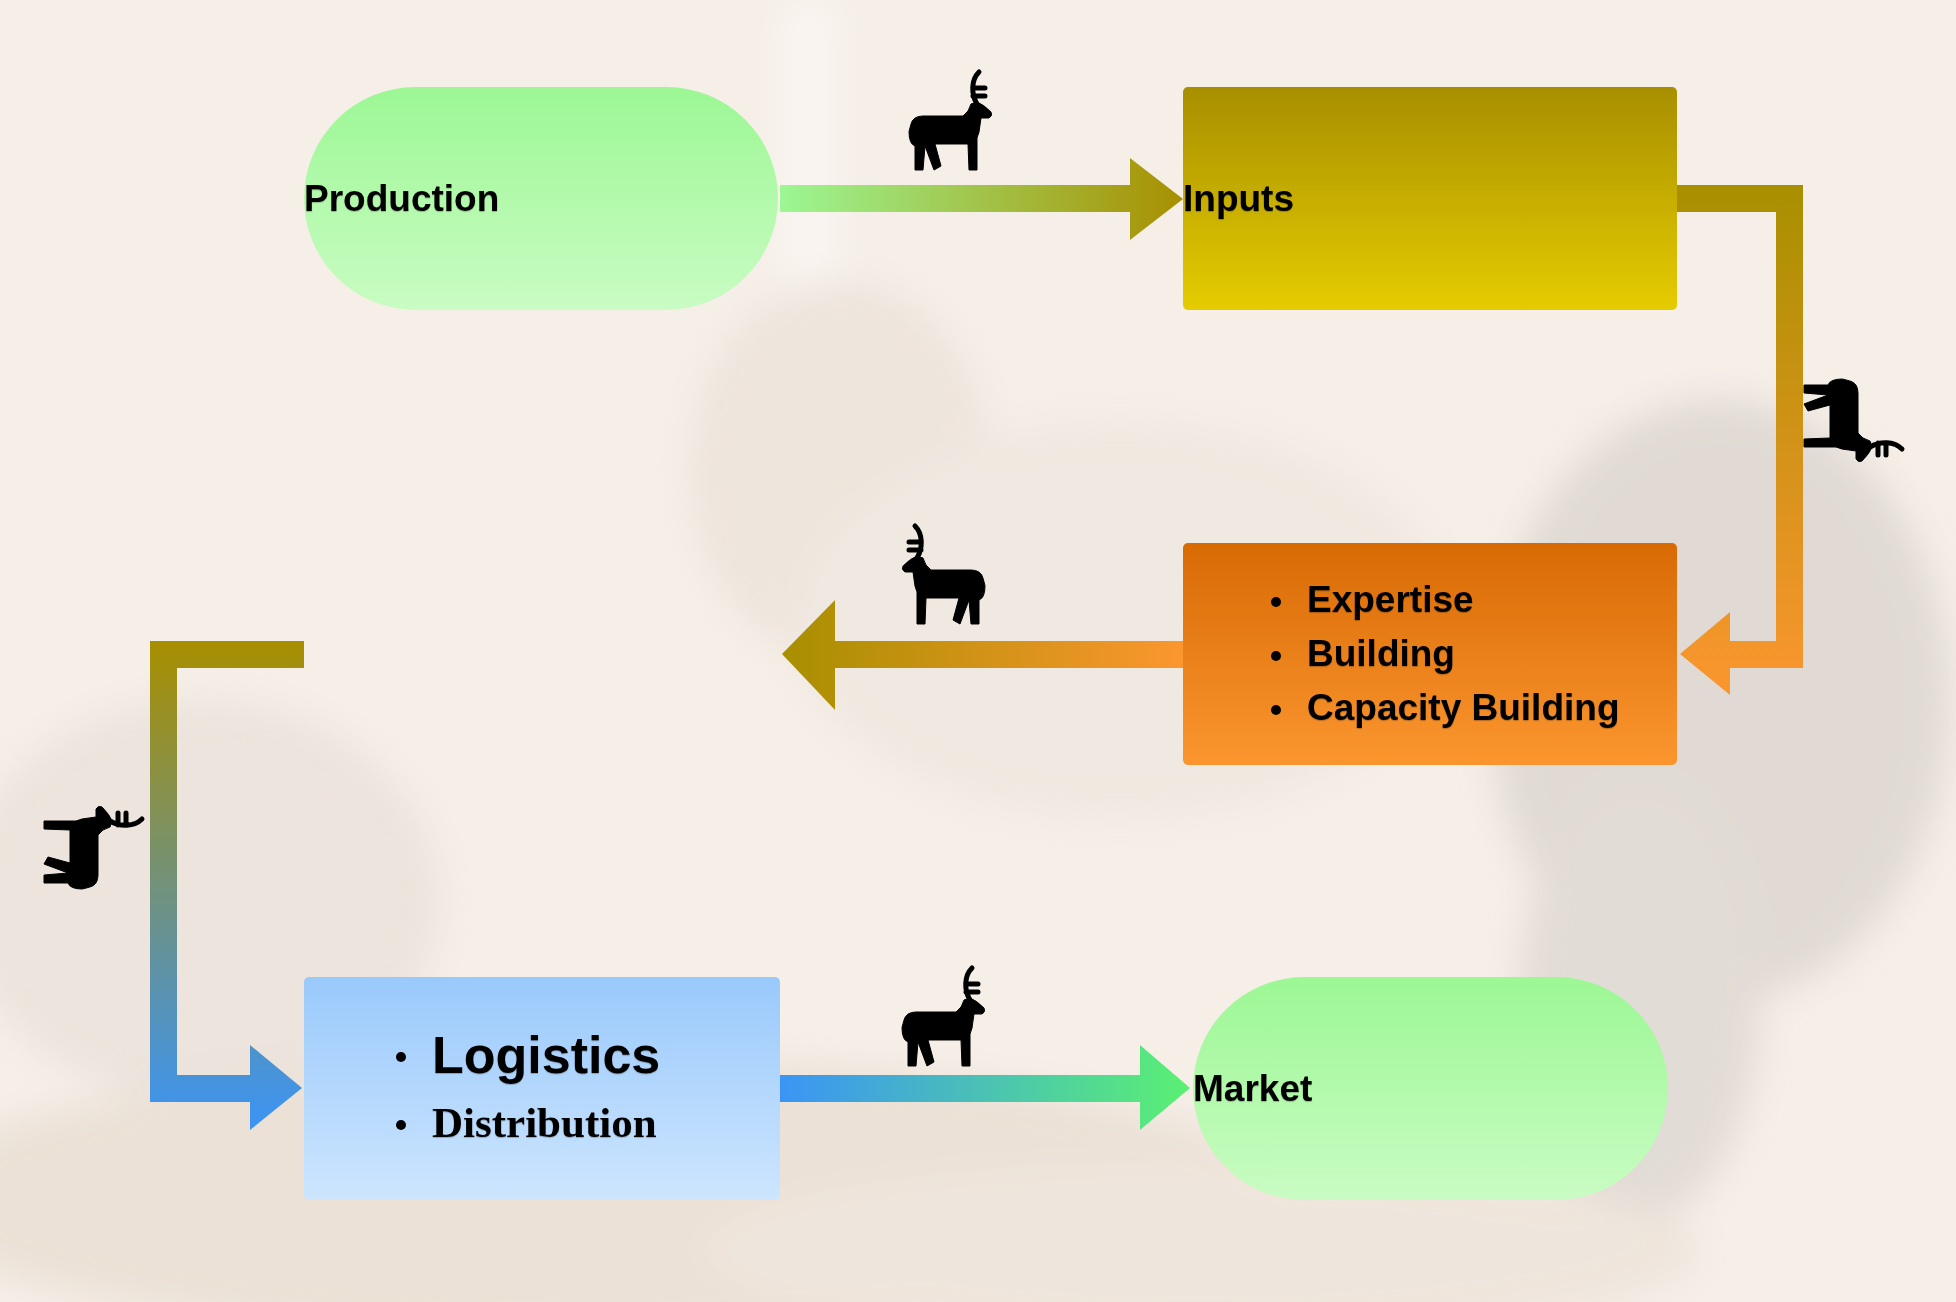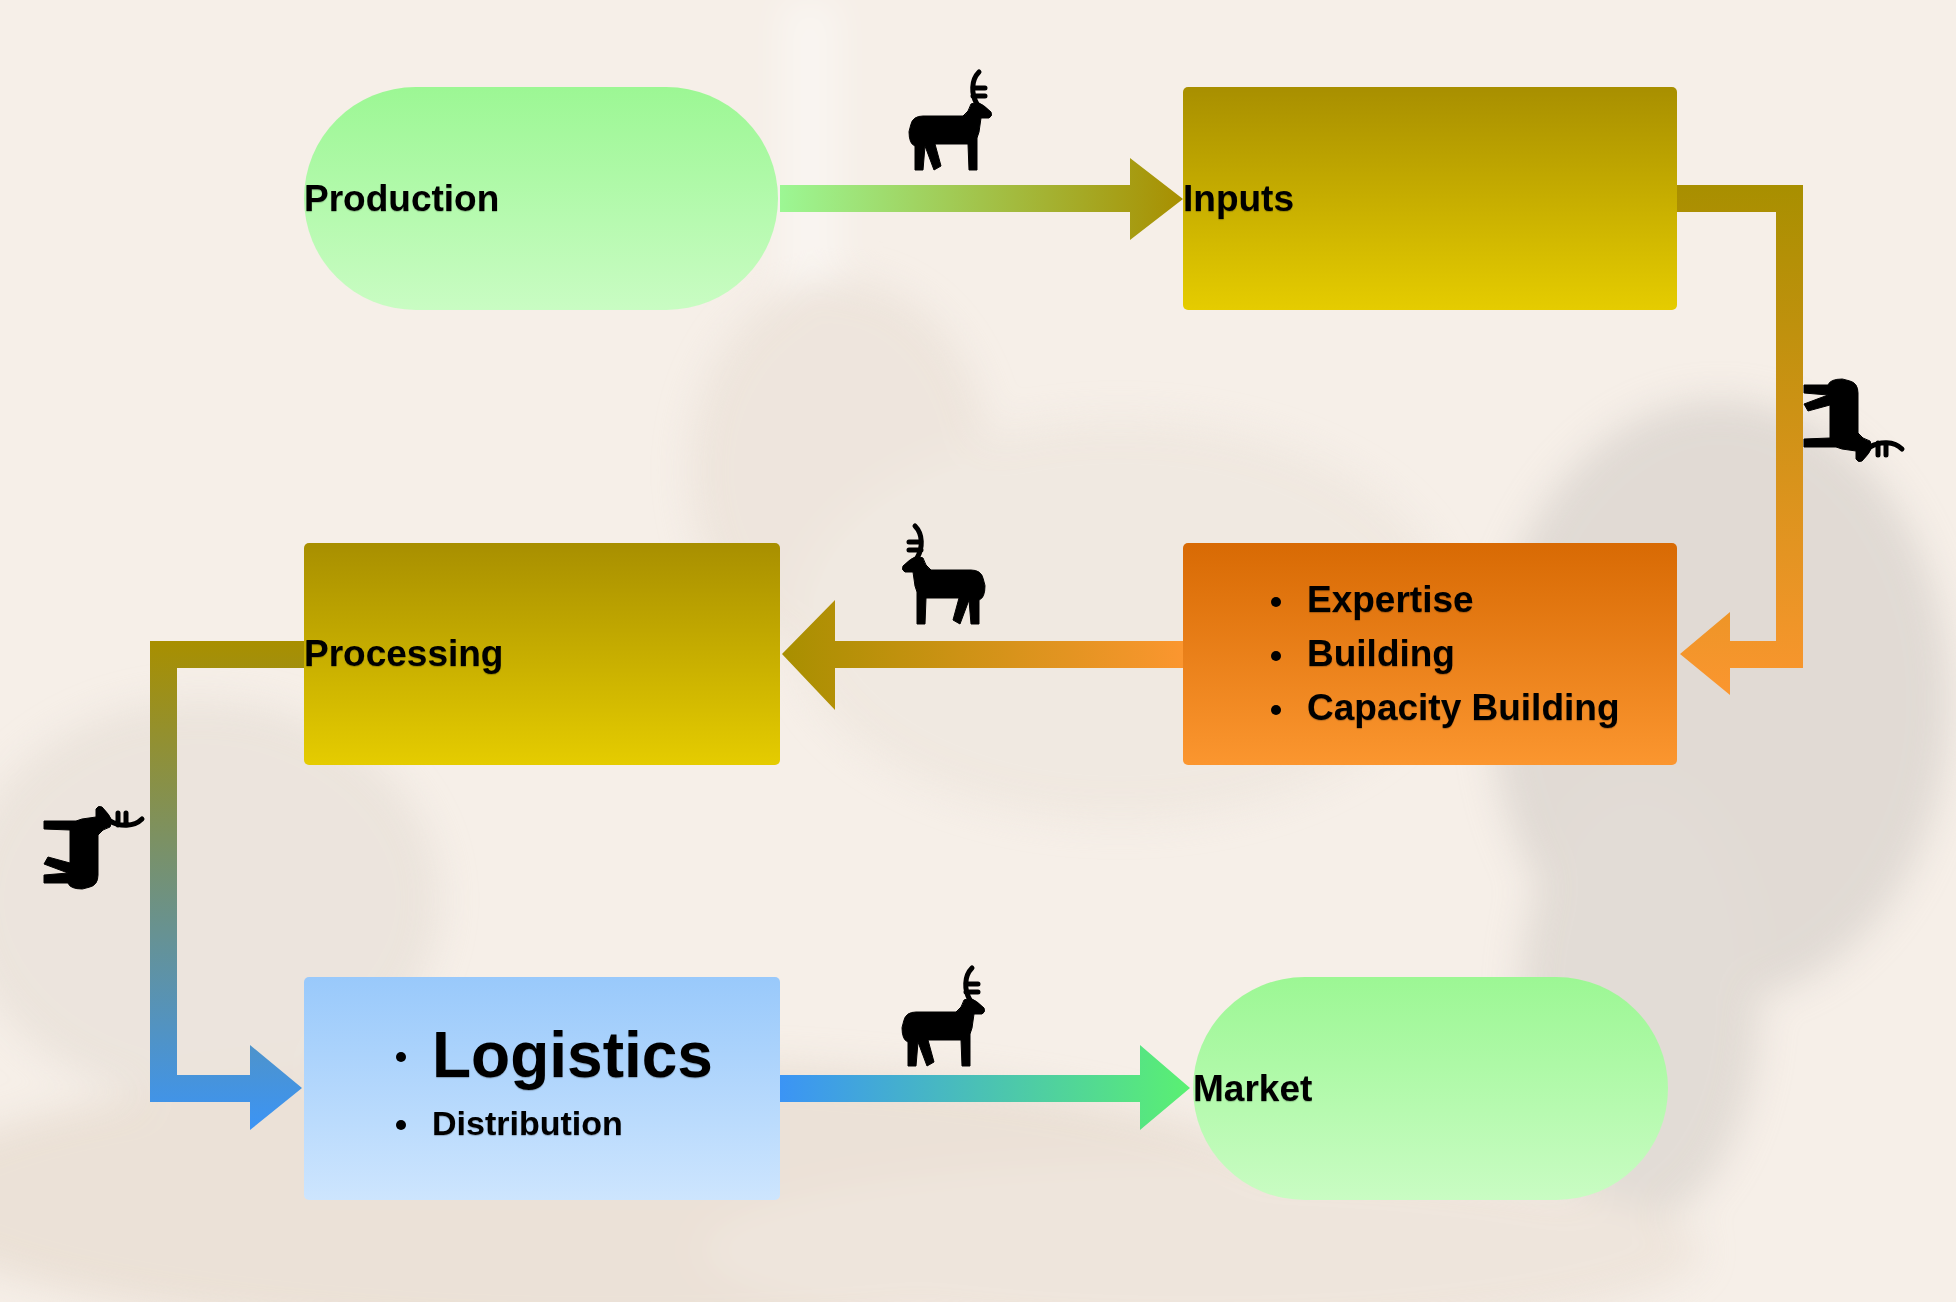--- a/index.html
+++ b/index.html
@@ -23,22 +23,22 @@
     .orange { background: linear-gradient(#d86a04, #fb962f); }
     .blue { background: linear-gradient(#99c9fb, #cde5fe); }
     ul.list {
       margin: 16px; padding: 0; list-style: none; font-size: 37px; font-weight: bold;
     }
     ul.list li { position: relative; padding-left: 42px; line-height: 54px; }
     ul.list li::before {
       content: ""; position: absolute; left: 6px; top: 50%;
       width: 10px; height: 10px; margin-top: -3px; border-radius: 50%; background: #000;
     }
-    ul.list.big li { font-size: 64px; line-height: 68px; }
-    ul.list.big li.small { font-size: 34px; }
+    ul.list.big li { font-size: 52px; line-height: 68px; }
+    ul.list.big li.small { font-size: 43px; font-family: Liberation Serif, serif; }
     .deer { position: absolute; }
   </style>
 </head>
 <body>
 
 <svg class="bg" width="1956" height="1302" viewBox="0 0 1956 1302">
   <defs>
     <filter id="blur">
         <feGaussianBlur stdDeviation="18"></feGaussianBlur>
       </filter>
@@ -102,23 +102,20 @@
   </div>
 
   <div class="node rounded orange" style="left: 1183px; top: 543px; width: 494px; height: 222px; justify-content: flex-start; padding-left: 66px; background: linear-gradient(rgb(216, 106, 4), rgb(251, 150, 47));">
     <ul class="list">
       <li>Expertise</li>
       <li>Building</li>
       <li>Capacity Building</li>
     </ul>
   </div>
 
-  <div class="node rounded olive" style="left: 304px; top: 543px; width: 476px; height: 222px; background: linear-gradient(rgb(168, 143, 0), rgb(229, 204, 0));">
-    <span class="label">Processing</span>
-  </div>
 
   <div class="node rounded blue" style="left: 304px; top: 977px; width: 476px; height: 223px; justify-content: flex-start; padding-left: 70px; background: linear-gradient(rgb(153, 201, 251), rgb(205, 229, 254));">
     <ul class="list big">
       <li>Logistics</li>
       <li class="small">Distribution</li>
     </ul>
   </div>
 
   <div class="node stadium green" style="left: 1193px; top: 977px; width: 475px; height: 223px; background: linear-gradient(rgb(156, 247, 148), rgb(201, 252, 195));">
     <span class="label">Market</span>

